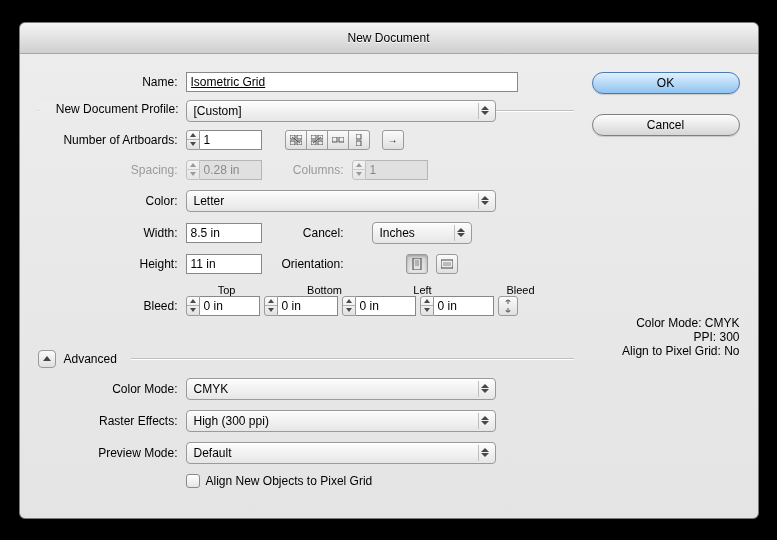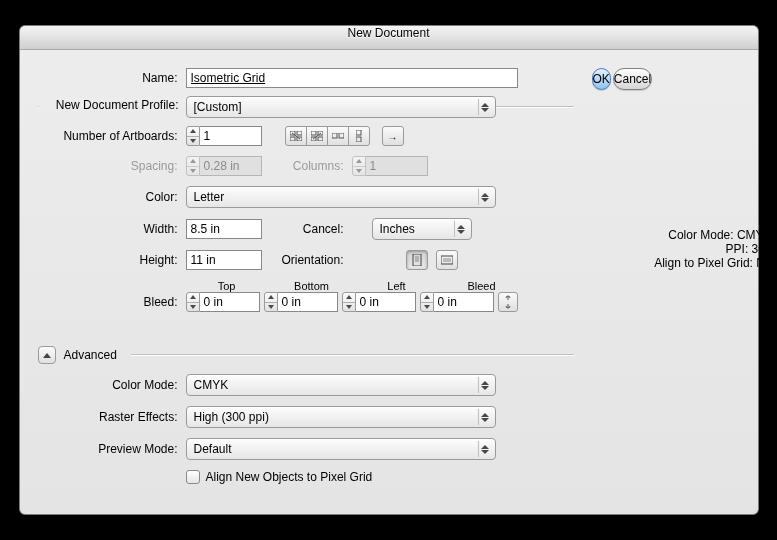--- a/index.html
+++ b/index.html
@@ -1,22 +1,22 @@
 <!DOCTYPE html>
 <html><head>
 <meta charset="utf-8">
 <style>
 *{box-sizing:border-box;margin:0;padding:0;font-family:"Lucida Grande","Helvetica Neue",Arial,sans-serif;font-size:12px;color:#000}
 body{background:#000;width:777px;height:540px;display:flex;align-items:center;justify-content:center}
 .win{width:740px;background:linear-gradient(#ededed,#e4e4e4);border:1px solid #7b7b7b;border-radius:6px;box-shadow:0 14px 30px rgba(0,0,0,.5)}
-.titlebar{height:24px;background:linear-gradient(#f5f5f5,#cfcfcf);border-bottom:1px solid #a8a8a8;border-radius:6px 6px 0 0;display:flex;align-items:flex-start;justify-content:center;font-size:13px;text-shadow:0 1px 0 #fff}
+.titlebar{height:31px;background:linear-gradient(#f5f5f5,#cfcfcf);border-bottom:1px solid #a8a8a8;border-radius:6px 6px 0 0;display:flex;align-items:center;justify-content:center;font-size:13px;text-shadow:0 1px 0 #fff}
 .body{padding:18px 18px 30px}
 .cols{display:flex;gap:18px}
 .left{flex:1}
-.right{width:148px;display:flex;flex-direction:row;gap:2px}
+.right{width:148px;display:flex;flex-direction:column;gap:20px}
 .row{display:flex;align-items:center;margin-bottom:10px}
 .lbl{width:148px;text-align:right;padding-right:8px}
 .lbl.dis{color:#9a9a9a}
 .input{height:20px;border:1px solid #888;background:#fff;padding:0 4px;font-size:12px}
 .input.dis{background:#e0e0e0;border-color:#b5b5b5;color:#8a8a8a}
 .sel{height:22px;border:1px solid #9a9a9a;border-radius:4px;background:linear-gradient(#fdfdfd,#e6e6e6);display:flex;align-items:center;padding:0 20px 0 7px;position:relative;box-shadow:inset 0 1px 0 #fff}
 .sel .ch{position:absolute;right:3px;top:2px;width:14px;height:16px;border-left:1px solid #bfbfbf;display:flex;flex-direction:column;align-items:center;justify-content:center;gap:1px}
 .sel .ch:before,.sel .ch:after{content:"";border-left:4px solid transparent;border-right:4px solid transparent}
 .sel .ch:before{border-bottom:4px solid #474747}
 .sel .ch:after{border-top:4px solid #474747}
@@ -28,21 +28,21 @@
 .tri-dn{border-left:3px solid transparent;border-right:3px solid transparent;border-top:4px solid #4a4a4a}
 .stepper .input{border-left:none;border-radius:0}
 .btn{height:22px;border:1px solid #808080;border-radius:11px;background:linear-gradient(#fdfdfd,#d6d6d6);text-align:center;line-height:20px;font-size:13px;box-shadow:0 1px 1px rgba(0,0,0,.15)}
 .btn.primary{background:linear-gradient(#dff1ff,#8fc3ef);border-color:#4c79b0}
 .group{position:relative;padding:18px 10px 10px 0;margin-top:6px}
 .groupline{position:absolute;left:0;right:0;top:8px;border-top:1px solid #c0c0c0;border-bottom:1px solid #fff}
 .grouplabel{position:absolute;top:0;left:1px;display:flex;align-items:center;gap:8px;background:linear-gradient(#ededed,#ebebeb);padding-right:8px}
 .iconrow{display:flex;gap:0}
 .iconbtn{width:22px;height:20px;border:1px solid #9a9a9a;background:linear-gradient(#fbfbfb,#e0e0e0);display:flex;align-items:center;justify-content:center;font-size:10px;margin-left:-1px}
 .iconbtn.sel2{border-radius:3px;margin-left:12px}
-.bleedhdr{display:flex;margin-left:148px;gap:3px}
+.bleedhdr{display:flex;margin-left:148px;gap:16px}
 .bleedhdr span{width:82px;text-align:center;font-size:11px}
 .bleedrow{display:flex;align-items:center}
 .bleedrow .stepper{margin-right:4px}
 .bleedrow .stepper .input{width:60px}
 .link{width:20px;height:20px;border:1px solid #9a9a9a;background:linear-gradient(#fbfbfb,#e0e0e0);border-radius:3px;display:flex;align-items:center;justify-content:center}
 .adv{display:flex;align-items:center;gap:8px;margin:14px 0 10px}
 .advbtn{width:18px;height:18px;border:1px solid #9a9a9a;border-radius:4px;background:linear-gradient(#fbfbfb,#e0e0e0);display:flex;align-items:center;justify-content:center}
 .advbtn .t{border-left:4px solid transparent;border-right:4px solid transparent;border-bottom:5px solid #444}
 .advline{flex:1;border-top:1px solid #c0c0c0;border-bottom:1px solid #fff;margin-left:6px;height:0}
 .chk{display:flex;align-items:center;gap:6px;margin-left:148px}

